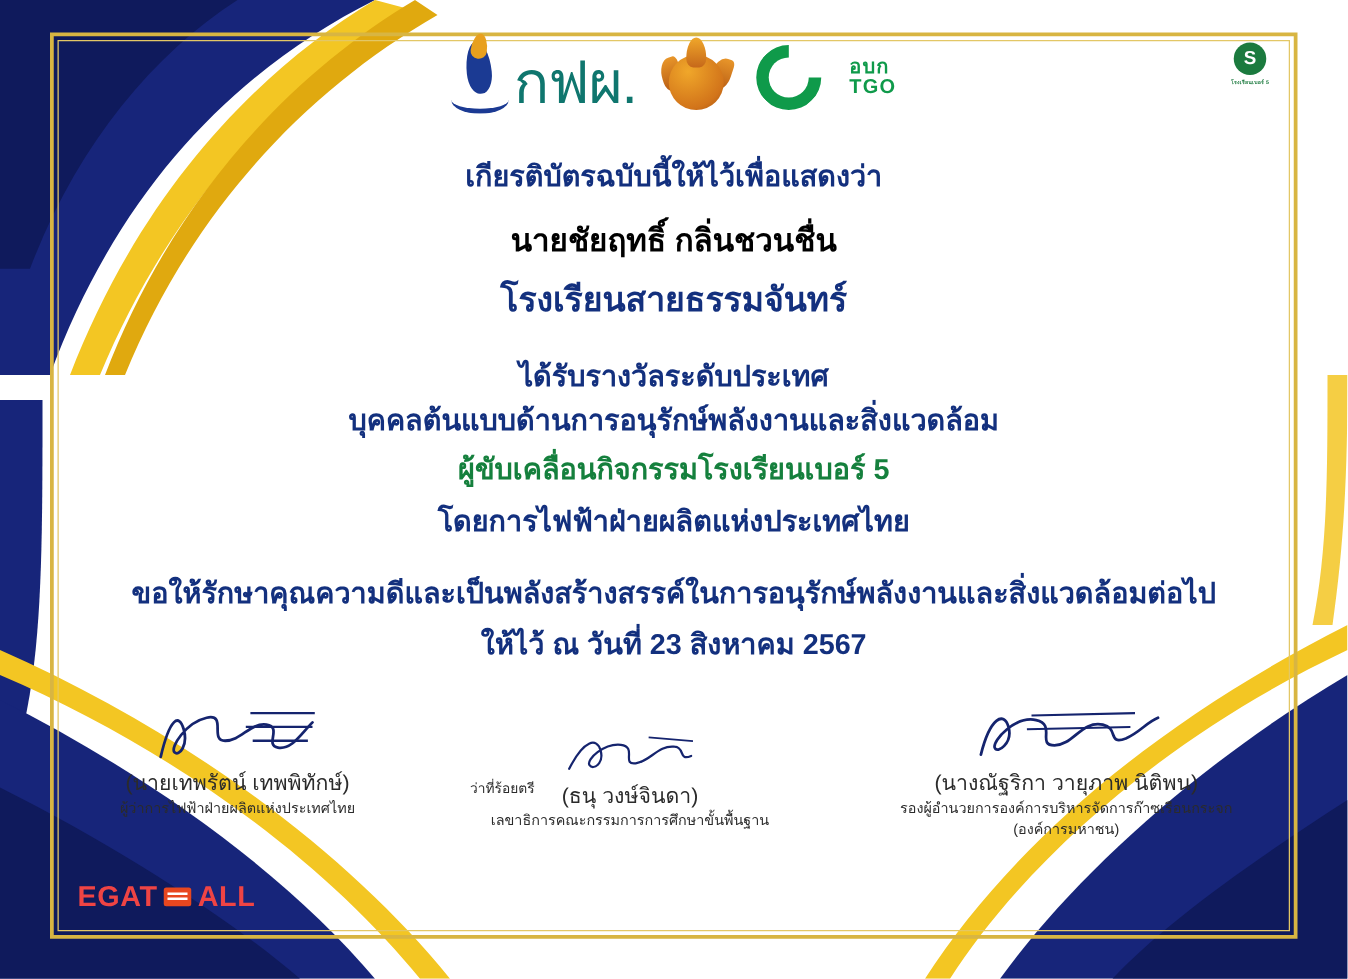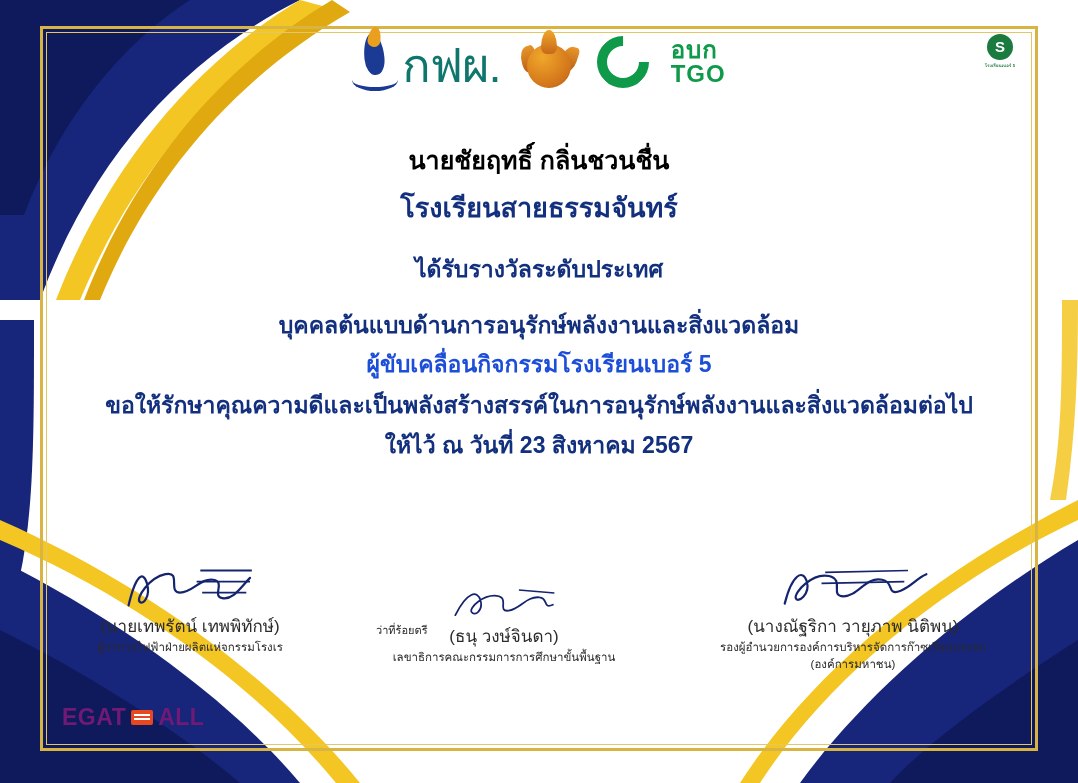--- a/index.html
+++ b/index.html
@@ -101,21 +101,21 @@
   .thai-seal .wing-r { right: -2px; transform: rotate(18deg); }
 
   .tgo-logo { display: flex; align-items: center; gap: 6px; }
   .tgo-c {
     width: 52px; height: 52px; border-radius: 50%;
     border: 10px solid #0f9a4a;
     border-right-color: transparent;
     transform: rotate(-45deg);
   }
   .tgo-words {
-    font-size: 24px; font-weight: bold; color: #0f9a4a;
+    font-size: 16px; font-weight: bold; color: #0f9a4a;
     line-height: 0.98; letter-spacing: 1px;
     font-family: "Liberation Sans", sans-serif;
     margin-left: 16px;
   }
 
   .corner-badge {
     position: absolute; right: 56px; top: 34px;
     width: 44px; height: 50px; text-align: center;
   }
   .corner-badge .cb-disc {
@@ -137,25 +137,25 @@
   }
   .line {
     font-family: "Liberation Sans", sans-serif;
     color: #17257a;
     line-height: 1.42;
   }
   .l-intro   { font-size: 23px; font-weight: bold; color: #13307e; }
   .l-name    { font-size: 25px; font-weight: bold; color: #000000; margin-top: 18px; }
   .l-school  { font-size: 27px; font-weight: bold; color: #13307e; margin-top: 10px; }
   .l-award   { font-size: 23px; font-weight: bold; color: #13307e; margin-top: 26px; }
-  .l-cat     { font-size: 23px; font-weight: bold; color: #13307e; margin-top: 24px; }
-  .l-role    { font-size: 23px; font-weight: bold; color: #1d4ed8; margin-top: 6px; }
+  .l-cat     { font-size: 23px; font-weight: bold; color: #13307e; margin-top: 2px; }
+  .l-role    { font-size: 23px; font-weight: bold; color: #15803d; margin-top: 6px; }
   .l-year    { font-size: 23px; font-weight: bold; color: #1f8a45; margin-top: 6px; }
   .l-by      { font-size: 23px; font-weight: bold; color: #13307e; margin-top: 10px; }
-  .l-wish    { font-size: 23px; font-weight: bold; color: #13307e; margin-top: 8px; }
+  .l-wish    { font-size: 23px; font-weight: bold; color: #13307e; margin-top: 24px; }
   .l-date    { font-size: 23px; font-weight: bold; color: #13307e; margin-top: 8px; }
 
   
   .sig-row {
     position: absolute;
     left: 60px; right: 60px; top: 565px;
     display: flex;
     justify-content: space-between;
     align-items: flex-start;
   }
@@ -171,21 +171,21 @@
   .scribble-sm { height: 34px; }
   .sig-name   { font-size: 17px; font-weight: normal; margin-top: 1px; text-align: center; }
   .sig-title  { font-size: 11.5px; line-height: 1.45; }
   .sig-pre    { font-size: 11px; position: absolute; left: 22px; top: 34px; }
 
   
   .footer-logo {
     position: absolute; left: 62px; bottom: 52px;
     display: flex; align-items: center; gap: 5px;
   }
-  .fl-text { font-size: 23px; font-weight: bold; color: #701a75; letter-spacing: 0.5px; }
+  .fl-text { font-size: 23px; font-weight: bold; color: #ef4444; letter-spacing: 0.5px; }
   .fl-mark {
     width: 22px; height: 15px; background: #e8471f;
     border-radius: 2px; position: relative;
   }
   .fl-mark::before {
     content: ""; position: absolute; left: 3px; top: 4px;
     width: 16px; height: 2px; background: #fff;
     box-shadow: 0 4px 0 #fff;
   }
 </style>
@@ -247,38 +247,40 @@
       </div>
     </div>
   </div>
 
   <div class="corner-badge">
     <div class="cb-disc">S</div>
     <div class="cb-text">โรงเรียนเบอร์ 5</div>
   </div>
 
   <div class="body-block">
+    <div class="line l-intro">เกียรติบัตรฉบับนี้ให้ไว้เพื่อแสดงว่า</div>
     <div class="line l-name">นายชัยฤทธิ์ กลิ่นชวนชื่น</div>
     <div class="line l-school">โรงเรียนสายธรรมจันทร์</div>
     <div class="line l-award">ได้รับรางวัลระดับประเทศ</div>
     <div class="line l-cat">บุคคลต้นแบบด้านการอนุรักษ์พลังงานและสิ่งแวดล้อม</div>
     <div class="line l-role">ผู้ขับเคลื่อนกิจกรรมโรงเรียนเบอร์ 5</div>
+    <div class="line l-by">โดยการไฟฟ้าฝ่ายผลิตแห่งประเทศไทย</div>
     <div class="line l-wish">ขอให้รักษาคุณความดีและเป็นพลังสร้างสรรค์ในการอนุรักษ์พลังงานและสิ่งแวดล้อมต่อไป</div>
     <div class="line l-date">ให้ไว้ ณ วันที่ 23 สิงหาคม 2567</div>
   </div>
 
   <div class="sig-row">
 
     <div class="sig sig-1">
       <svg class="scribble" viewBox="0 0 170 50">
         <path d="M18,44 C26,10 34,6 38,20 C42,34 34,44 30,40 C26,36 40,14 58,10 C76,6 60,30 74,30 C88,30 96,14 110,16 C124,18 108,34 120,36 C132,38 140,24 150,14" fill="none" stroke="#15246e" stroke-width="2.4" stroke-linecap="round"></path>
         <path d="M96,6 L152,6 M92,18 L150,18 M98,30 L146,30" fill="none" stroke="#15246e" stroke-width="2"></path>
       </svg>
       <div class="sig-name">(นายเทพรัตน์ เทพพิทักษ์)</div>
-      <div class="sig-title">ผู้ว่าการไฟฟ้าฝ่ายผลิตแห่จกรรมโรงเร</div>
+      <div class="sig-title">ผู้ว่าการไฟฟ้าฝ่ายผลิตแห่งประเทศไทย</div>
     </div>
 
     <div class="sig sig-2">
       <div class="sig-pre">ว่าที่ร้อยตรี</div>
       <svg class="scribble scribble-sm" viewBox="0 0 160 46">
         <path d="M14,38 C30,6 44,4 48,18 C52,32 40,40 36,34 C32,28 52,10 70,12 C88,14 70,34 86,32 C102,30 110,12 128,14 C140,15 132,30 146,24" fill="none" stroke="#15246e" stroke-width="2.4" stroke-linecap="round"></path>
         <path d="M100,4 L148,8" fill="none" stroke="#15246e" stroke-width="2"></path>
       </svg>
       <div class="sig-name">(ธนุ วงษ์จินดา)</div>
       <div class="sig-title">เลขาธิการคณะกรรมการการศึกษาขั้นพื้นฐาน</div>

